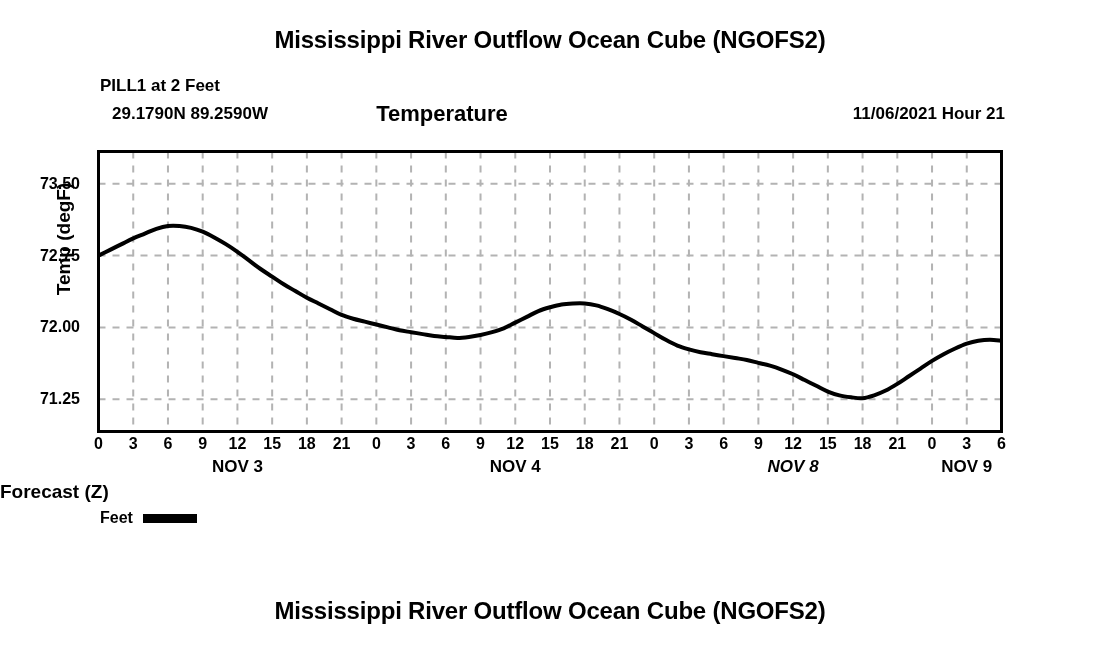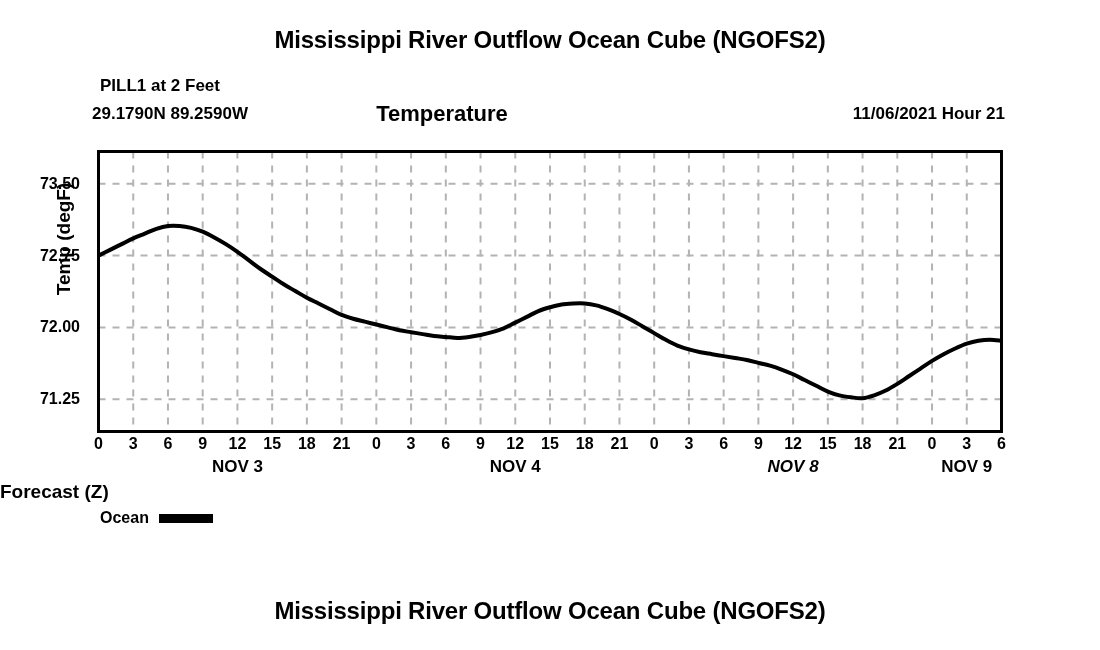--- a/index.html
+++ b/index.html
@@ -34,21 +34,21 @@
   }
   .hdr-station {
     position: absolute;
     left: 100px;
     top: 76px;
     font-size: 17px;
     font-weight: bold;
   }
   .hdr-coords {
     position: absolute;
-    left: 92px;
+    left: 112px;
     top: 104px;
     font-size: 17px;
     font-weight: bold;
   }
   .hdr-variable {
     position: absolute;
     left: 0;
     top: 101px;
     width: 884px;
     text-align: center;
@@ -313,19 +313,19 @@
     </div>
   <div id="xday-labels">
       <div class="xday-label" style="left: 237.423px;">NOV 3</div>
       <div class="xday-label" style="left: 515.269px;">NOV 4</div>
       <div class="xday-label" style="left: 793.115px; font-style: italic;">NOV 8</div>
       <div class="xday-label" style="left: 966.769px;">NOV 9</div>
     </div>
   <div class="x-axis-title">Forecast (Z)</div>
 
   <div id="legend">
-    <span class="legend-label">Ocean</span>
+    <span class="legend-label">Feet</span>
     <span class="legend-swatch" style="background: rgb(0, 0, 0);"></span>
   </div>
 
   <div class="bottom-title">Mississippi River Outflow Ocean Cube (NGOFS2)</div>
 
 </div>
 
 </body></html>

